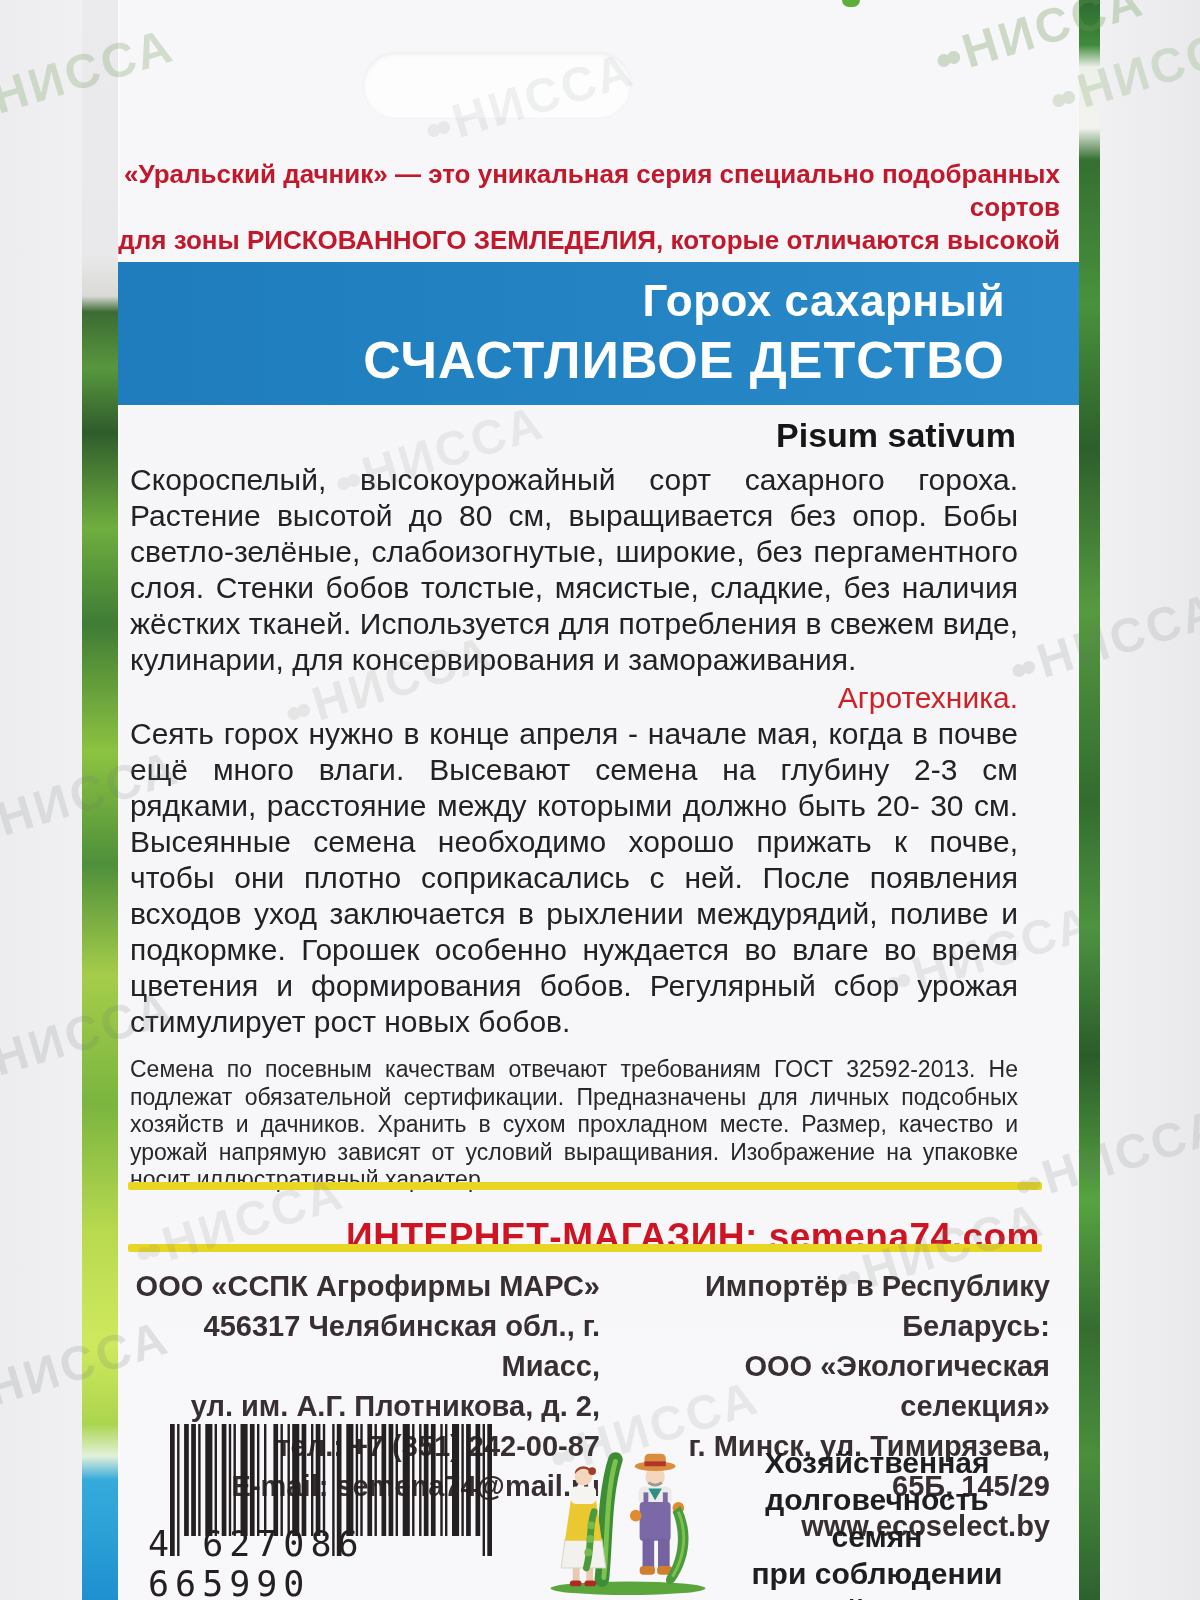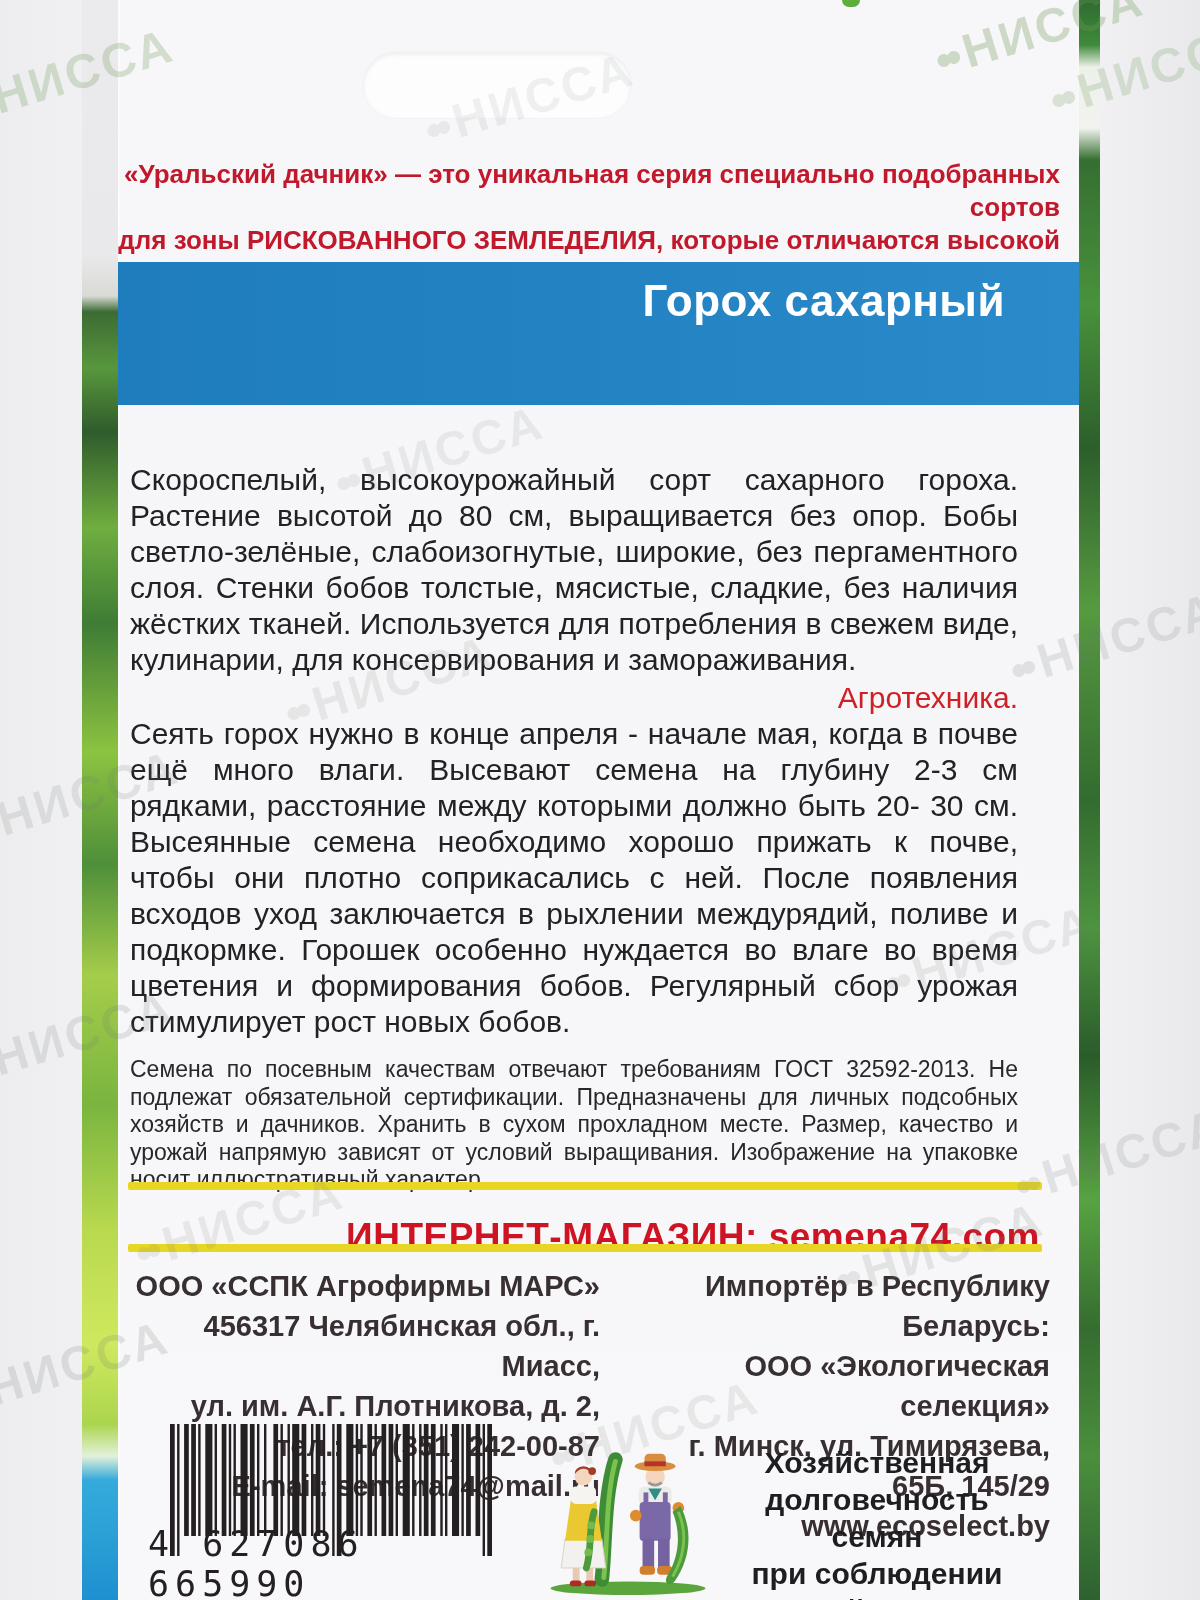--- a/index.html
+++ b/index.html
@@ -139,22 +139,24 @@
 
     <div class="hang-slot"></div>
 
 
     <div class="series-note pre">«Уральский дачник» — это уникальная серия специально подобранных сортов
 для зоны РИСКОВАННОГО ЗЕМЛЕДЕЛИЯ, которые отличаются высокой устойчивостью
 к болезням, неприхотливостью и порадуют богатым урожаем в любой год!</div>
 
     <div class="banner">
       <div class="banner-l1">Горох сахарный</div>
+      <div class="banner-l2">СЧАСТЛИВОЕ ДЕТСТВО</div>
     </div>
 
+    <div class="latin">Pisum sativum</div>
 
     <div class="text-flow">
       <div>Скороспелый, высокоурожайный сорт сахарного гороха. Растение высотой до 80 см, выращивается без опор. Бобы светло-зелёные, слабоизогнутые, широкие, без пергаментного слоя. Стенки бобов толстые, мясистые, сладкие, без наличия жёстких тканей. Используется для потребления в свежем виде, кулинарии, для консервирования и замораживания.</div>
       <div class="agro-head">Агротехника.</div>
       <div>Сеять горох нужно в конце апреля - начале мая, когда в почве ещё много влаги. Высевают семена на глубину 2-3 см рядками, расстояние между которыми должно быть 20- 30 см. Высеянные семена необходимо хорошо прижать к почве, чтобы они плотно соприкасались с ней. После появления всходов уход заключается в рыхлении междурядий, поливе и подкормке. Горошек особенно нуждается во влаге во время цветения и формирования бобов. Регулярный сбор урожая стимулирует рост новых бобов.</div>
     </div>
 
     <div class="legal">Семена по посевным качествам отвечают требованиям ГОСТ 32592-2013. Не подлежат обязательной сертификации. Предназначены для личных подсобных хозяйств и дачников. Хранить в сухом прохладном месте. Размер, качество и урожай напрямую зависят от условий выращивания. Изображение на упаковке носит иллюстративный характер.</div>
 
     <div class="rule-yellow rule-1"></div>

